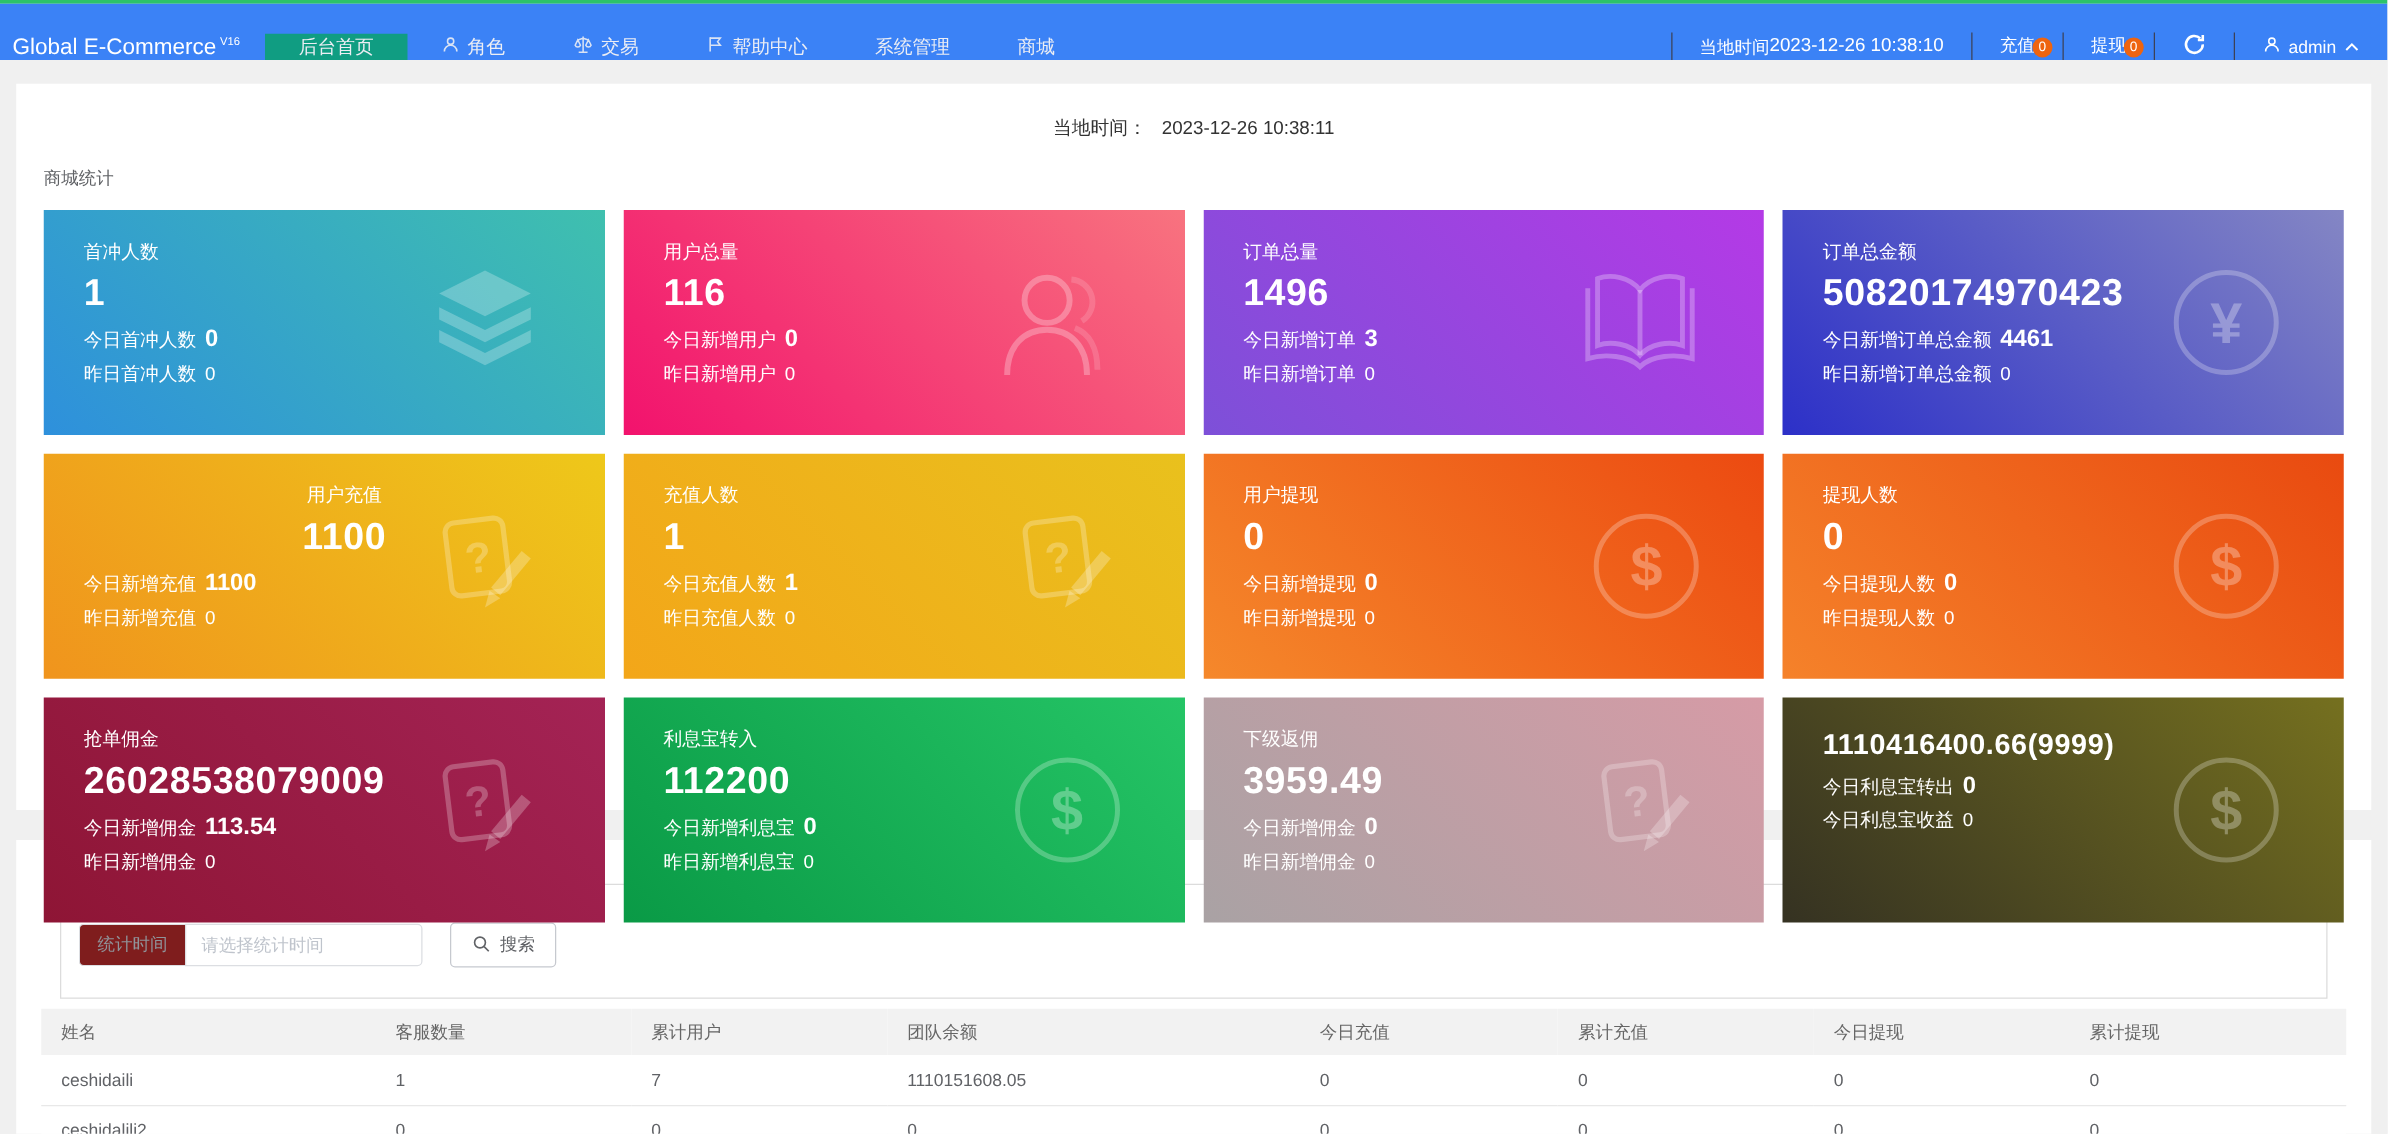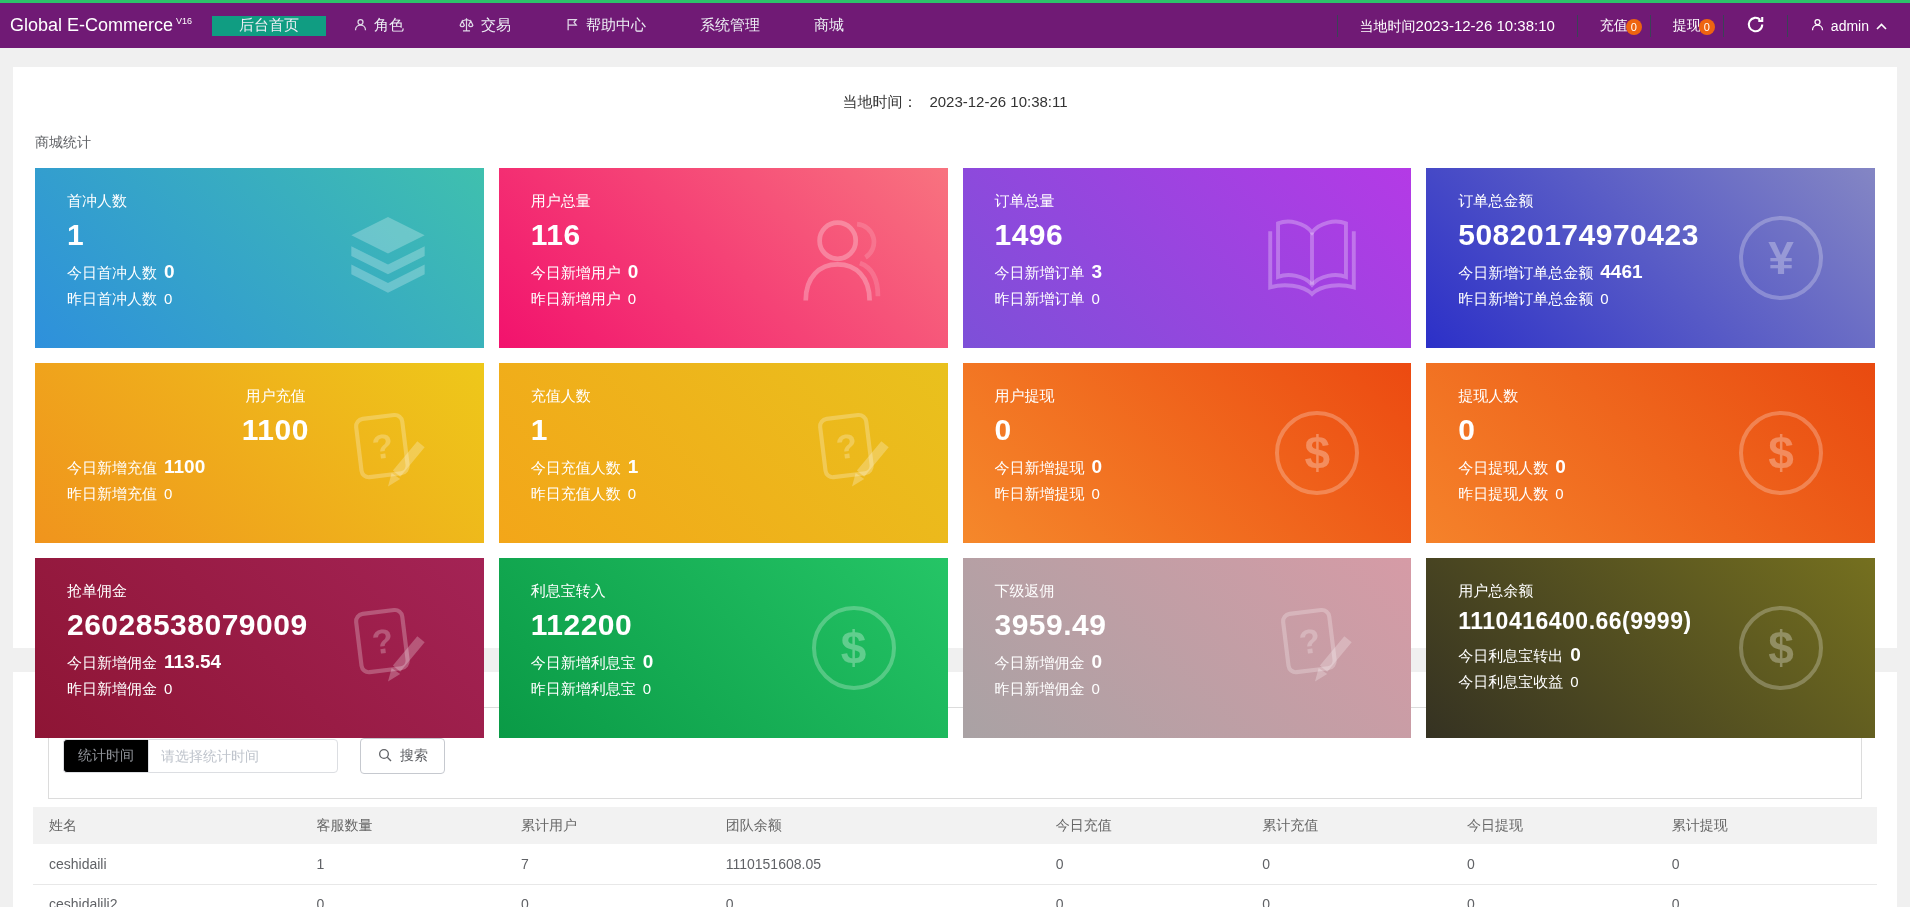--- a/index.html
+++ b/index.html
@@ -1,21 +1,21 @@
 <!DOCTYPE html>
 <html><head>
 <meta charset="utf-8">
 <style>
   * { margin:0; padding:0; box-sizing:border-box; }
   html,body { width:1910px; height:907px; overflow:hidden; background:#f0f0f0;
               font-family:"Liberation Sans","DejaVu Sans",sans-serif; }
 
   
   .top-strip { height:3px; background:#2cc36a; }
-  .topbar { height:45px; background:#701a75; display:flex; align-items:center; color:#fff; }
+  .topbar { height:45px; background:#3b82f6; display:flex; align-items:flex-end; color:#fff; }
   .logo { display:flex; align-items:center; font-size:18px; padding:0 20px 0 10px; white-space:nowrap; }
   .logo sup { font-size:9px; margin-left:3px; transform:translateY(-5px); }
   .nav { display:flex; align-items:stretch; }
   .nav-item { display:flex; align-items:center; gap:6px; padding:0 27px; font-size:15px;
               color:#eceef4; cursor:pointer; white-space:nowrap; }
   .nav-item.active { background:#109d82; }
   .nav-item svg { opacity:.9; }
   .tb-right { margin-left:auto; display:flex; align-items:stretch; }
   .tb-cell { display:flex; flex-direction:row; justify-content:center; align-items:center;
              padding:0 22px; border-left:1px solid #3c4157; font-size:14px; position:relative; }
@@ -49,21 +49,21 @@
   .card-icon { position:absolute; right:52px; top:50%; transform:translateY(-50%); }
   .circle-glyph { width:84px; height:84px; border:4px solid rgba(255,255,255,.25); border-radius:50%;
                   display:flex; align-items:center; justify-content:center; font-size:46px;
                   font-weight:700; color:rgba(255,255,255,.3); }
 
   
   fieldset.agent-box { border:1px solid #dcdcdc; margin:0 15px; padding:14px 14px 24px; }
   fieldset.agent-box legend { font-size:14px; color:#606266; padding:0 10px; margin-left:55px; }
   .filter-row { display:flex; align-items:center; margin-top:8px; }
   .filter-label { height:34px; display:flex; align-items:center; padding:0 14px; font-size:14px;
-                  color:#909399; background:#000000; border:1px solid #dcdee2; border-right:none;
+                  color:#909399; background:#7f1d1d; border:1px solid #dcdee2; border-right:none;
                   border-radius:4px 0 0 4px; }
   .filter-input { height:34px; width:190px; border:1px solid #dcdee2; border-radius:0 4px 4px 0;
                   font-size:14px; padding:0 12px; color:#606266; outline:none; }
   .filter-input::placeholder { color:#bfc4cc; }
   .search-btn { margin-left:22px; height:36px; display:inline-flex; align-items:center; gap:7px;
                 padding:0 16px; background:#fff; border:1px solid #c6c9cf; border-radius:4px;
                 font-size:14px; color:#606266; cursor:pointer; }
 
   table.agent-table { width:100%; border-collapse:collapse; margin-top:8px; table-layout:fixed; }
   .agent-table th { background:#f2f2f2; font-weight:400; text-align:left; font-size:14px;
@@ -375,21 +375,20 @@
             <text x="23" y="42" font-size="28" font-weight="bold" fill="rgba(255,255,255,0.25)" transform="rotate(-7 31 32)">?</text>
             <g fill="rgba(255,255,255,0.25)">
               <path d="M40 52 60 28l6 5-20 24Z"></path>
               <path d="M39 54l-3 11 10-6Z"></path>
             </g>
           </svg>
       </div>
     </div>
 
     <div class="card" style="background: linear-gradient(45deg, rgb(53, 50, 34), rgb(117, 112, 31));">
-      <div class="card-title">用户总余额</div>
       <div class="card-value small">1110416400.66(9999)</div>
       <div class="ln">
           <span>今日利息宝转出</span>
           <b>0</b>
         </div>
       <div class="ln">
           <span>今日利息宝收益</span>
           <span>0</span>
         </div>
       <div class="card-icon">

